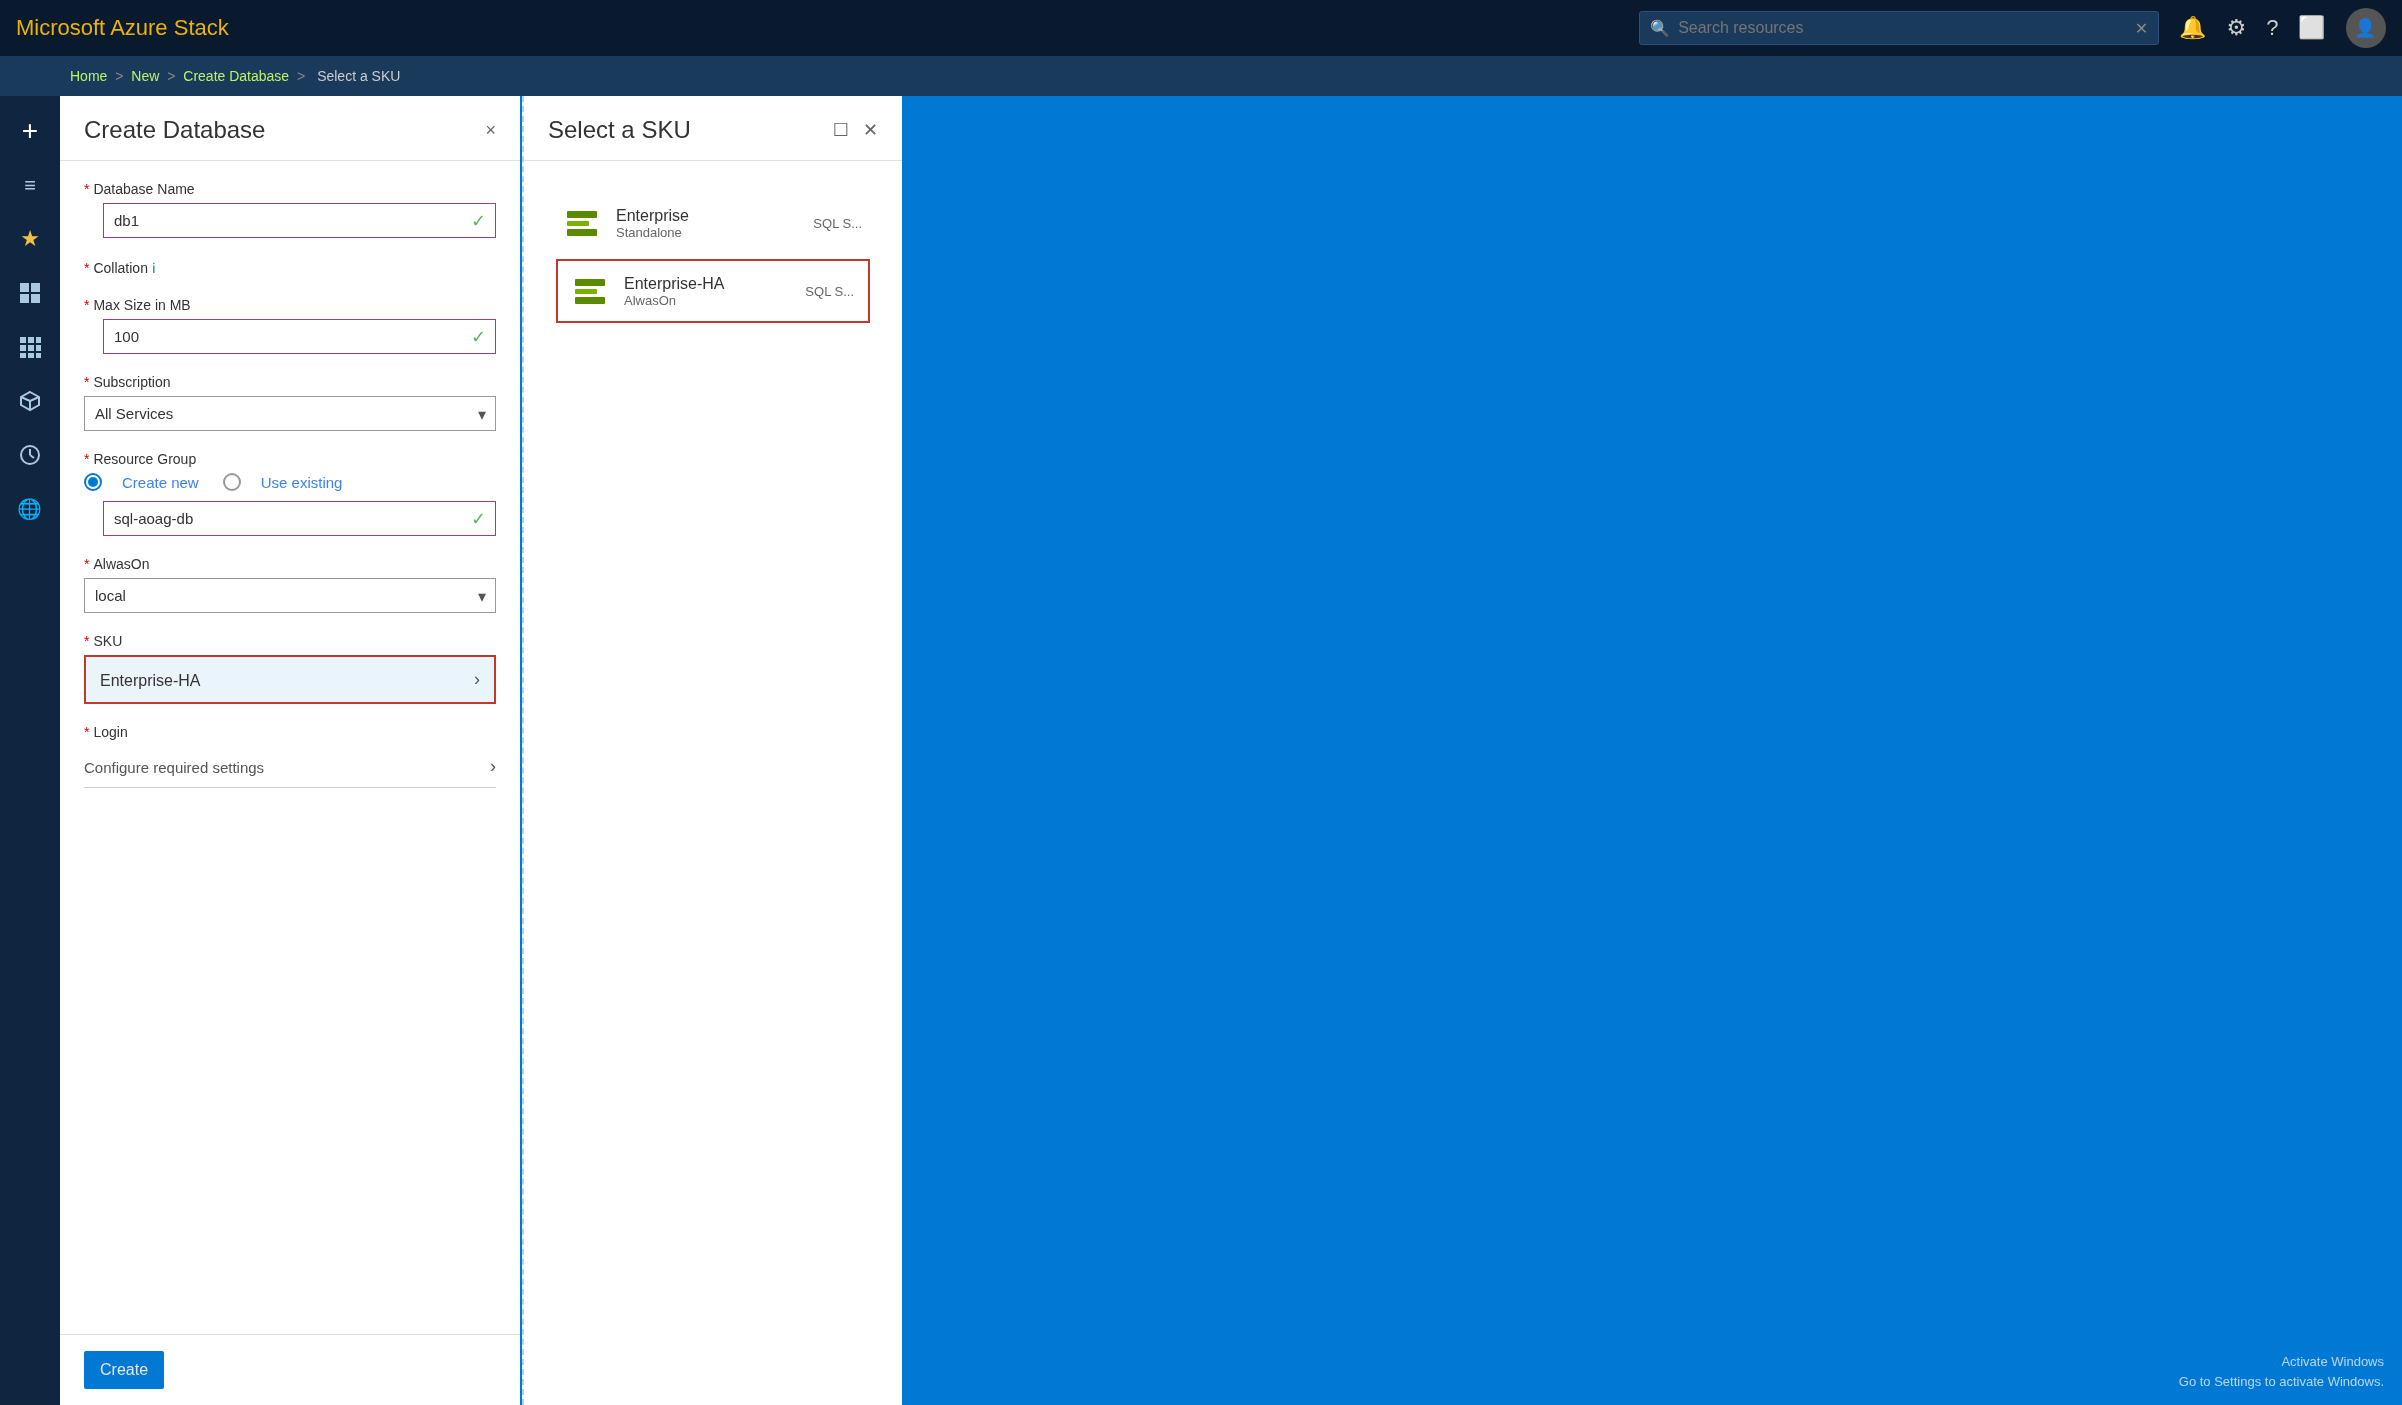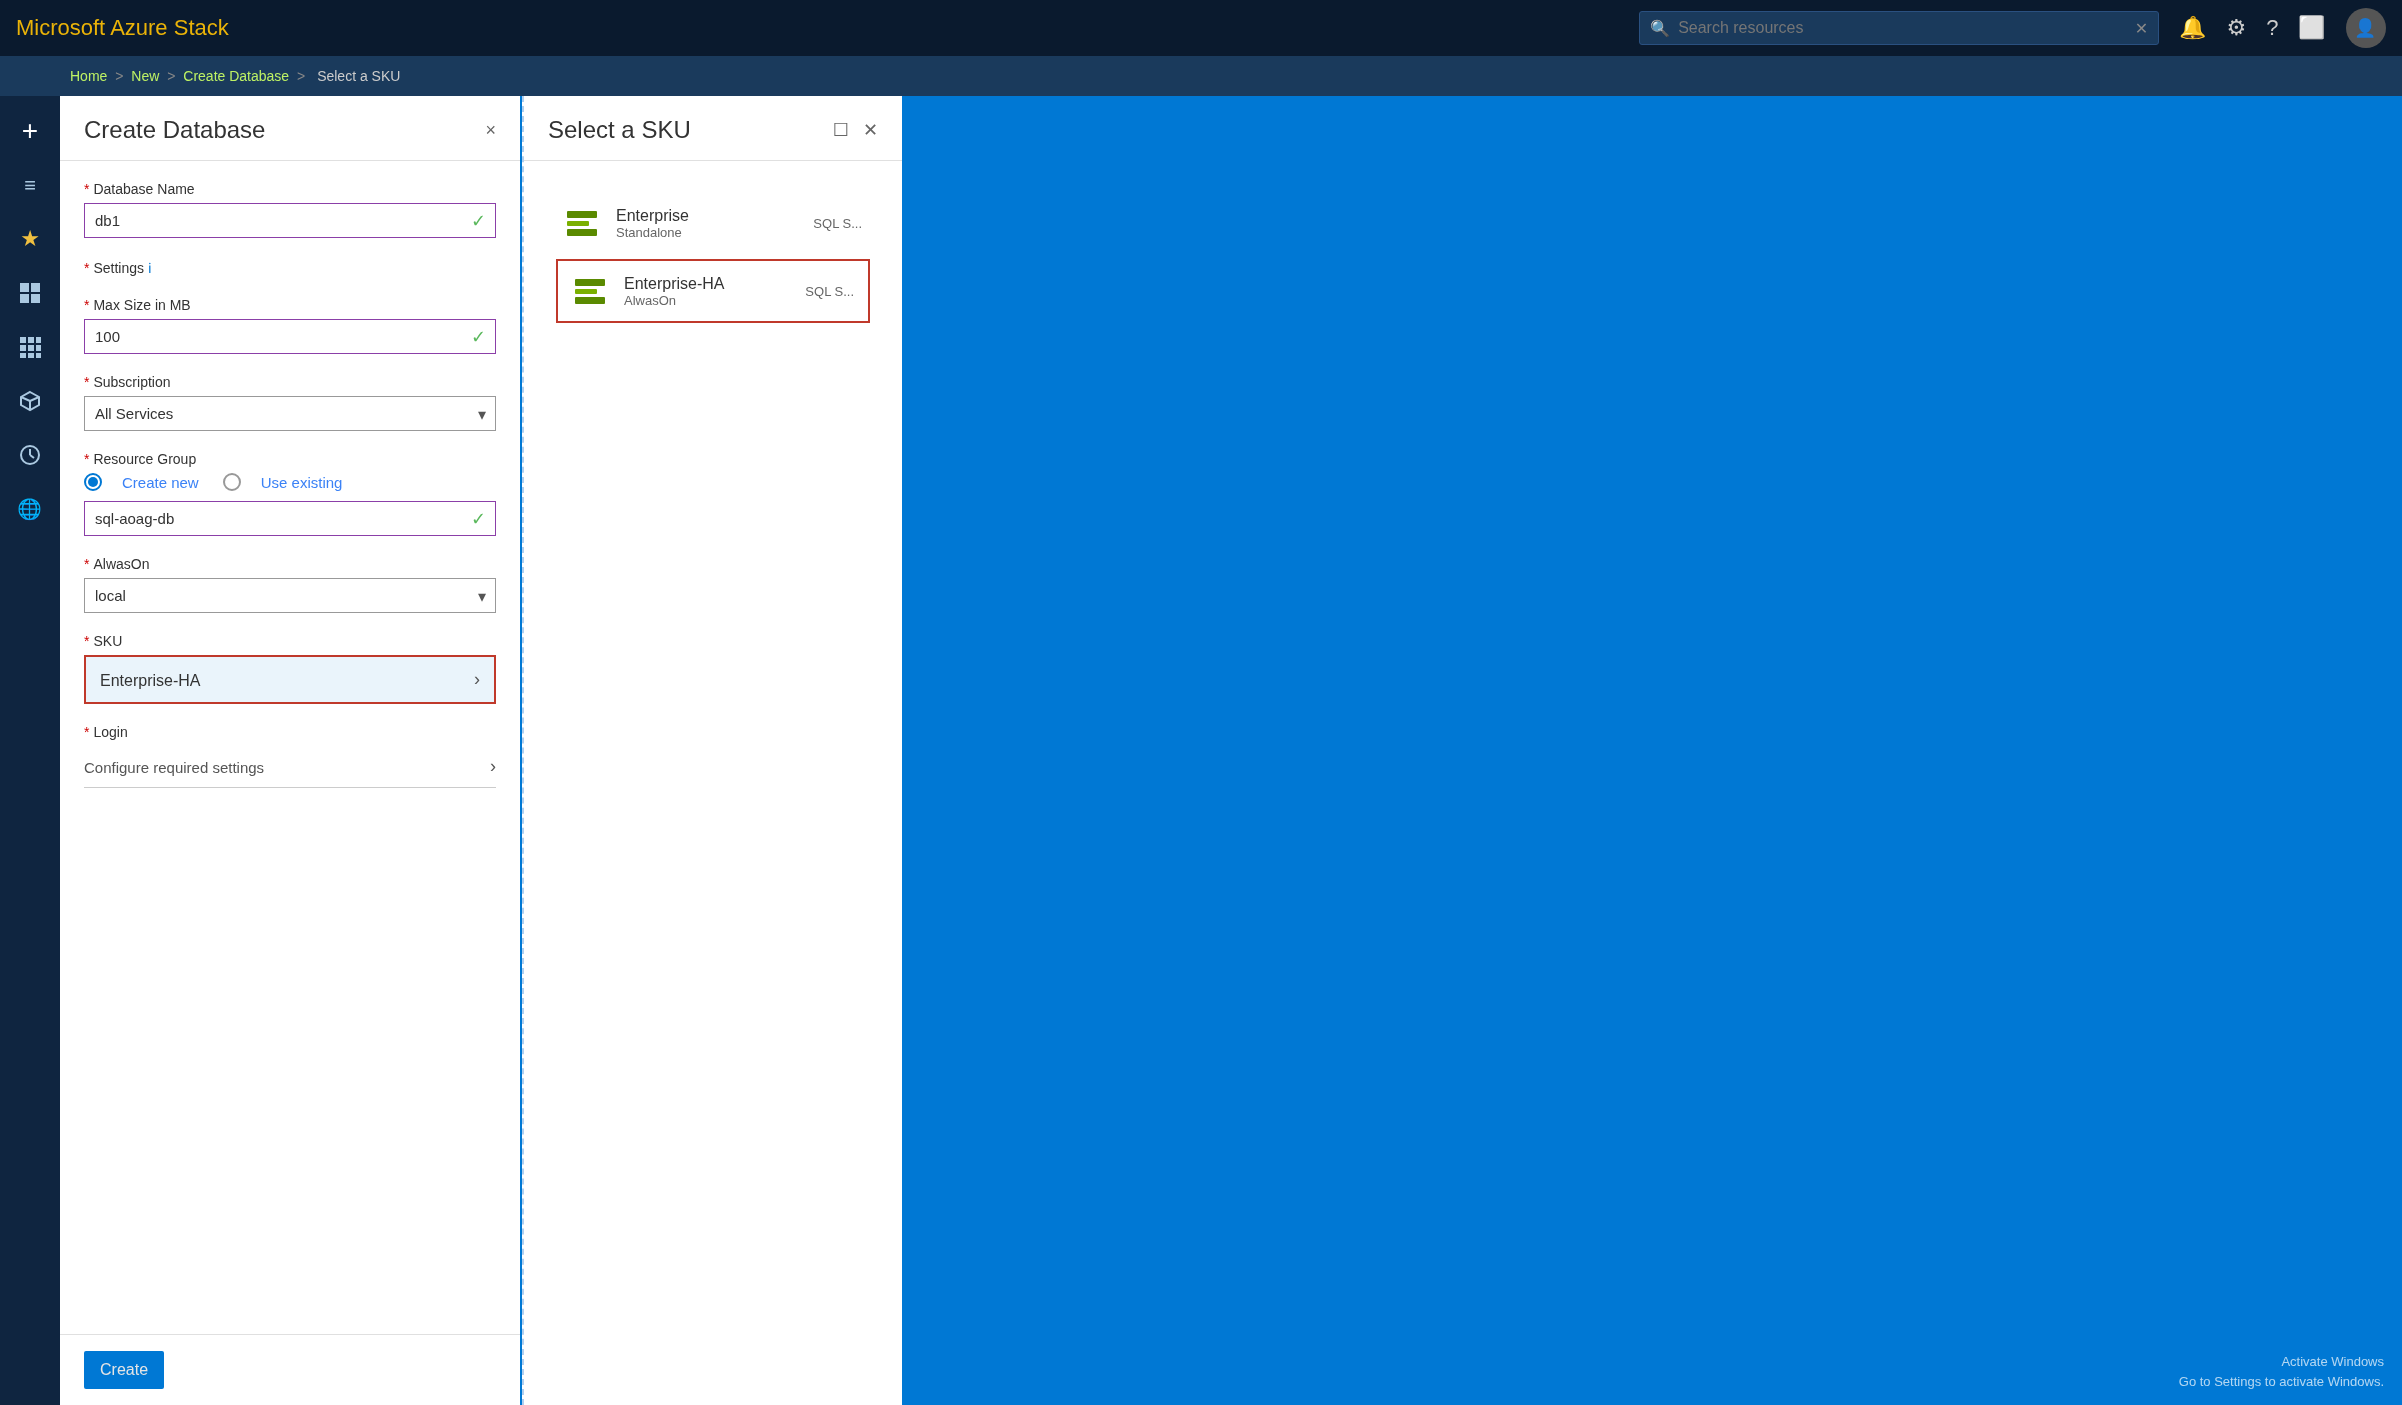--- a/index.html
+++ b/index.html
@@ -150,20 +150,21 @@
     .info-icon { color: #0078d4; font-size: 14px; cursor: pointer; }
 
     .form-input {
       width: 100%;
       border: 1px solid #999;
       padding: 8px 10px;
       font-size: 15px;
       color: #333;
       outline: none;
       position: relative;
+      margin-left: 19px;
     }
     .input-with-check {
       position: relative;
       display: flex;
       align-items: center;
     }
     .input-with-check input {
       width: 100%;
       border: 1px solid #8b3fa8;
       padding: 8px 36px 8px 10px;
@@ -432,21 +433,21 @@
             </div>
             <div class="input-with-check">
               <input type="text" class="form-input" value="db1" style="">
               <span class="check-icon">✓</span>
             </div>
           </div>
 
           <div class="form-group">
             <div class="form-label">
               <span class="required">*</span>
-              <span>Settings</span>
+              <span>Collation</span>
               <span class="info-icon">ℹ</span>
             </div>
           </div>
 
           <div class="form-group">
             <div class="form-label">
               <span class="required">*</span>
               <span>Max Size in MB</span>
             </div>
             <div class="input-with-check">

